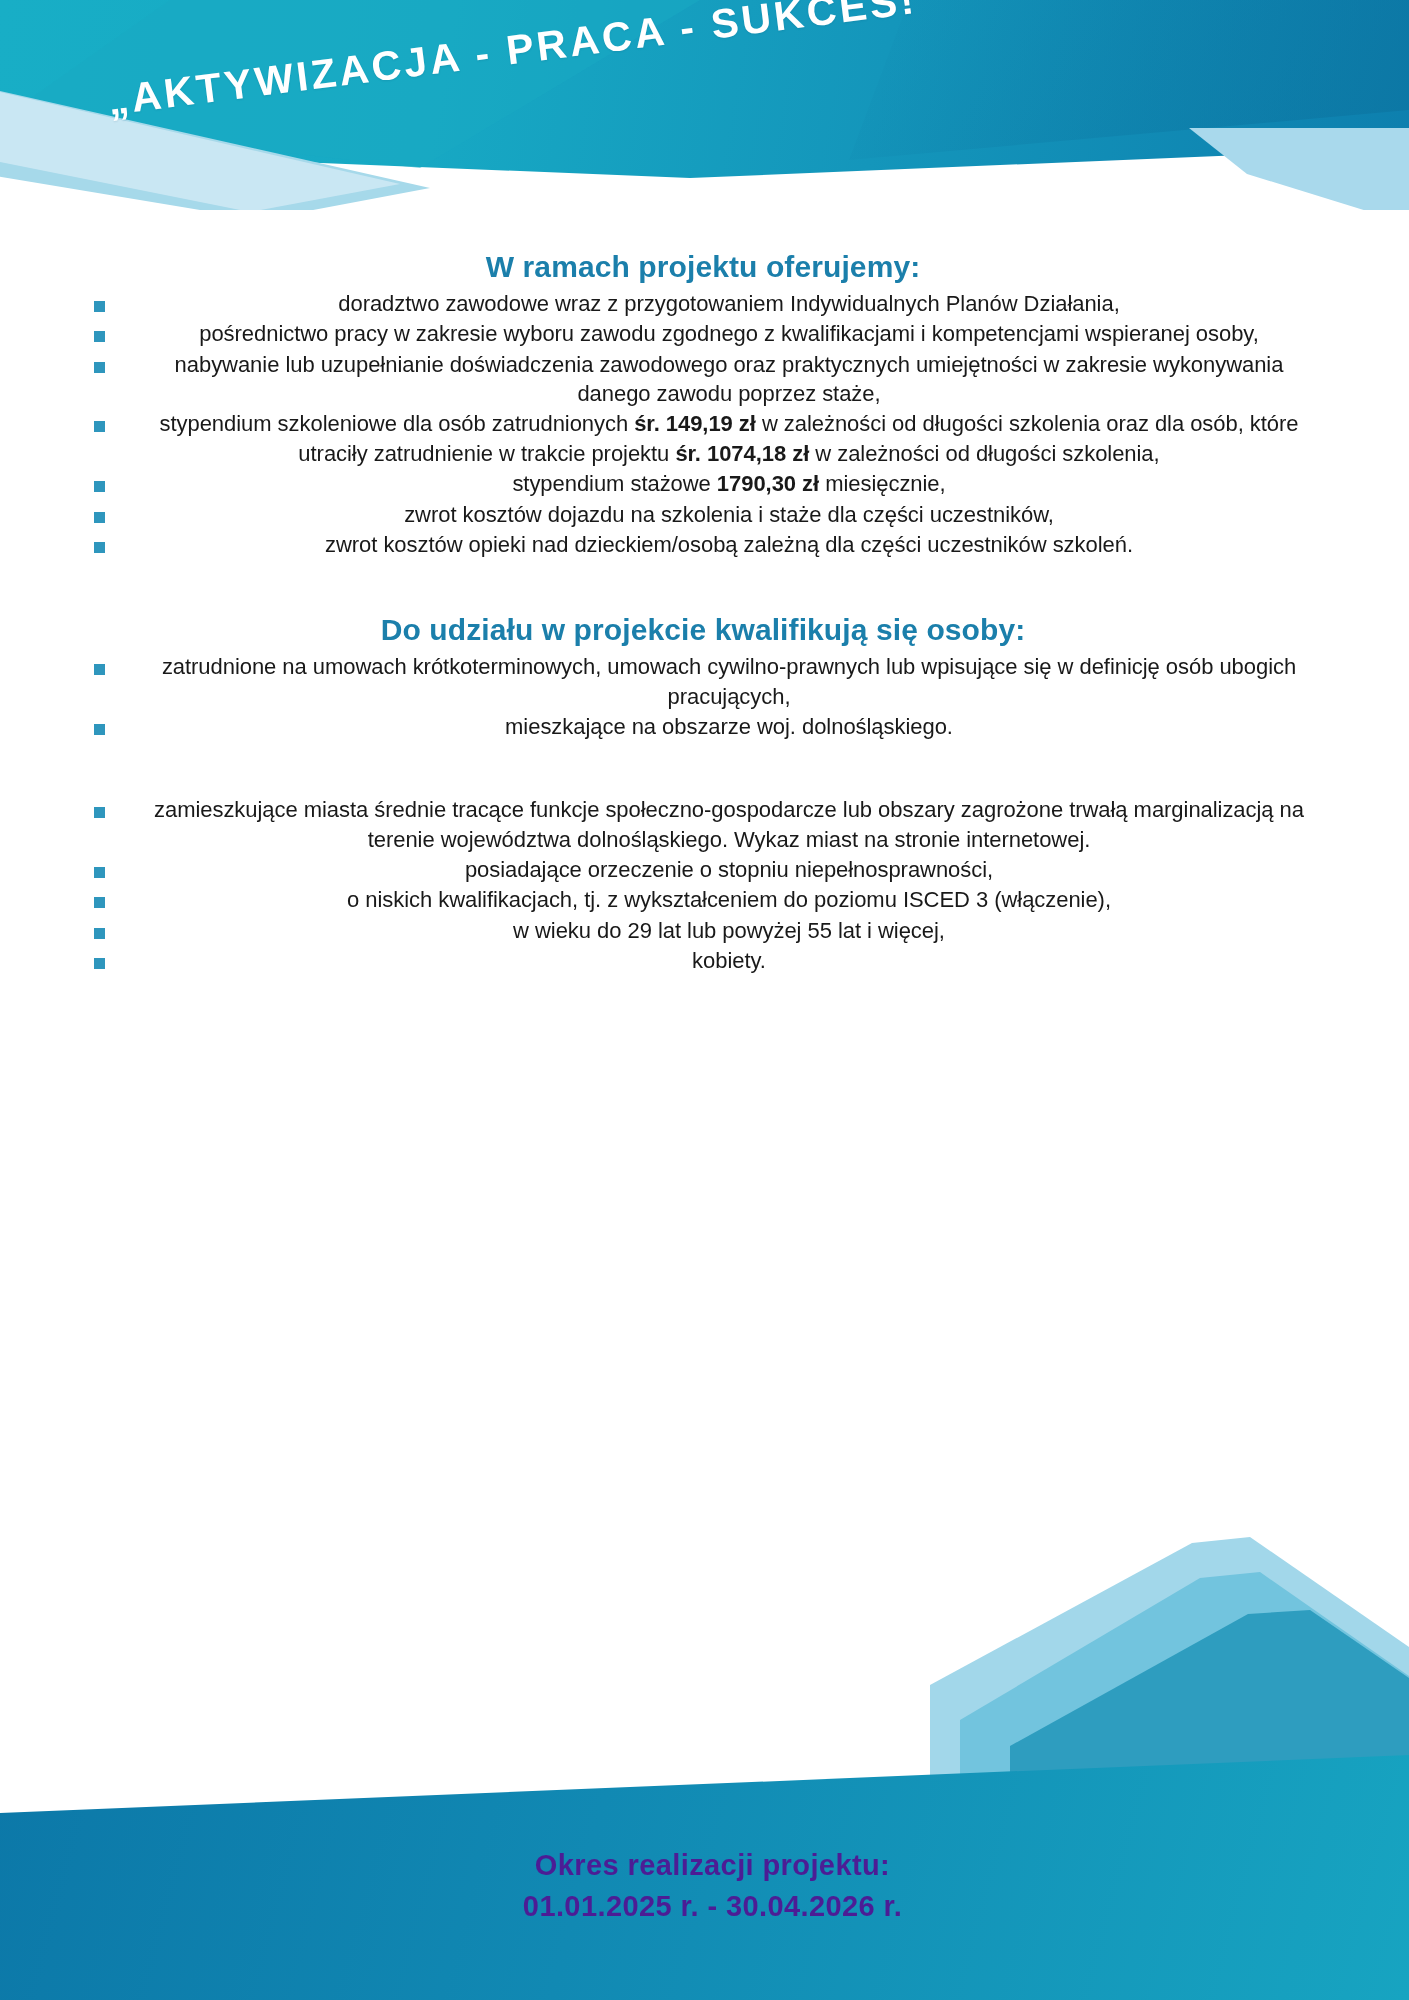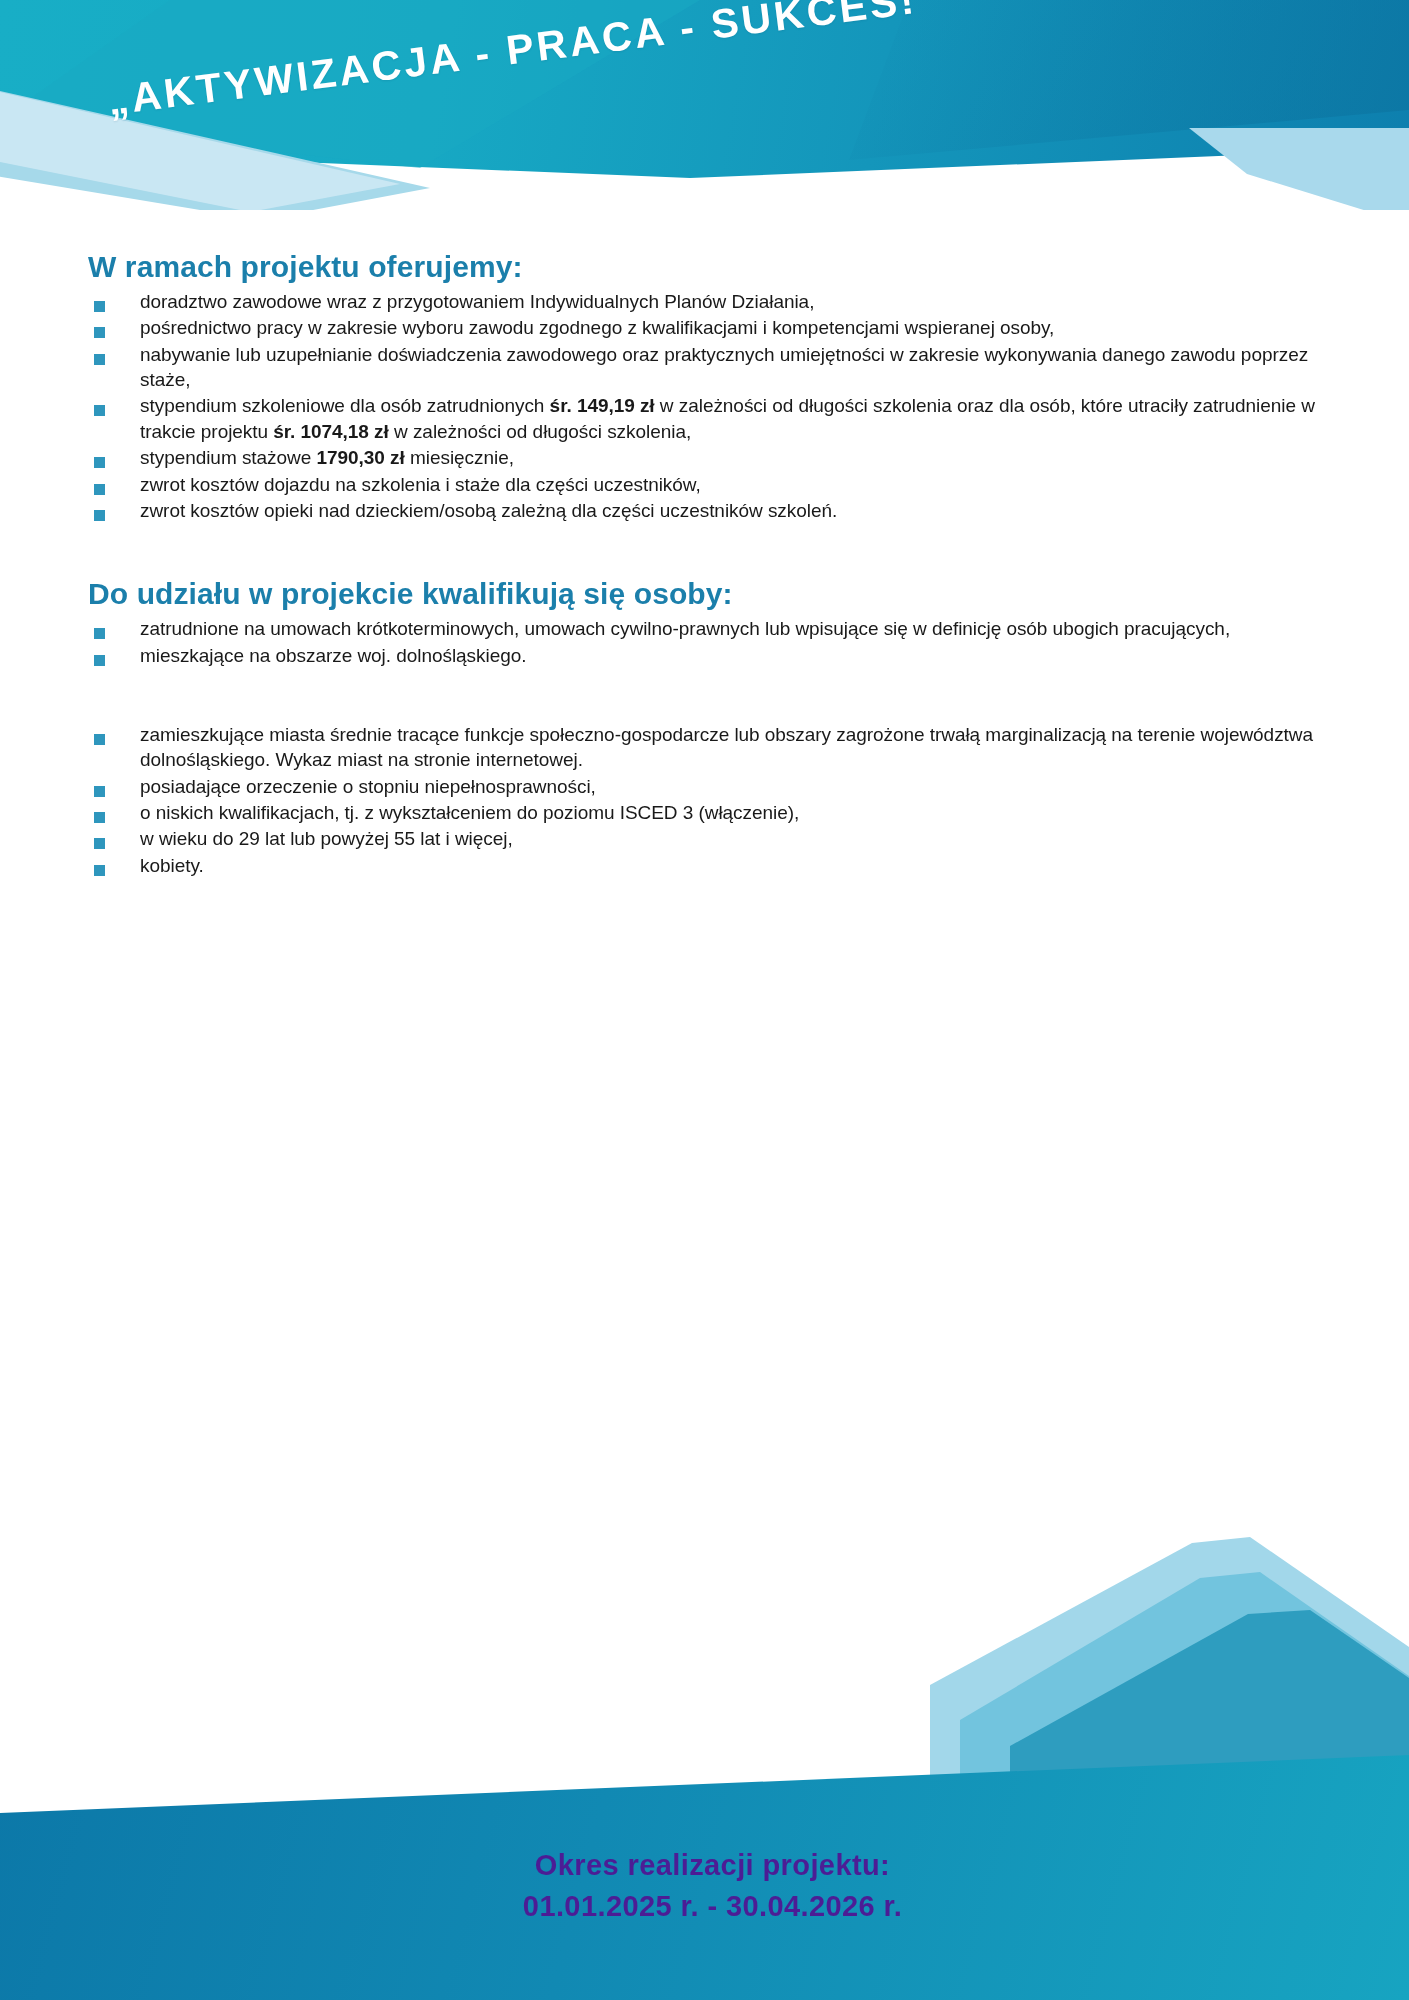--- a/index.html
+++ b/index.html
@@ -117,38 +117,38 @@
     letter-spacing:.4px;
   }
   .footer-text div { white-space:nowrap; }
 
   
   .content {
     position:absolute;
     left:88px; top:250px;
     width:1230px;
   }
-  .section { margin-bottom:6px; }
+  .section { margin-bottom:6px;text-align:center; }
   .section-heading {
     color:#1b7fab;
     font-weight:bold;
     font-size:30px;
     letter-spacing:.1px;
     margin-bottom:5px;
     white-space:nowrap;
   }
   .gap-before { margin-top:54px; }
 
   ul.bullets { list-style:none; }
   ul.bullets > li {
     position:relative;
     padding-left:52px;
     margin-bottom:1px;
     color:#191919;
-    font-size:19px;
+    font-size:22px;
     line-height:1.335;
     letter-spacing:-.05px;
   }
   ul.bullets > li .marker {
     position:absolute;
     left:6px; top:12px;
     width:11px; height:11px;
     background:#2e96bd;
   }
   b, .b { font-weight:bold; }

